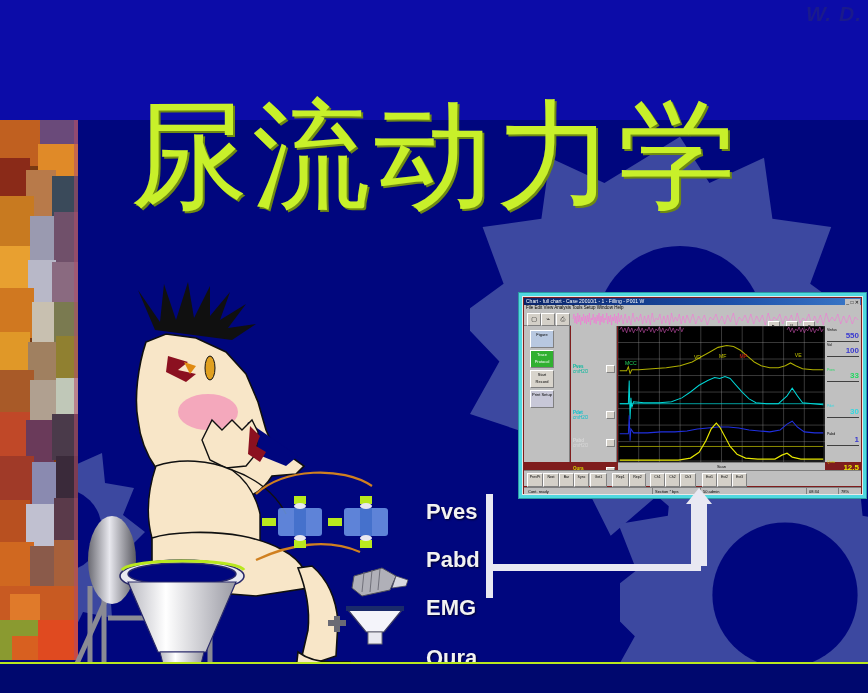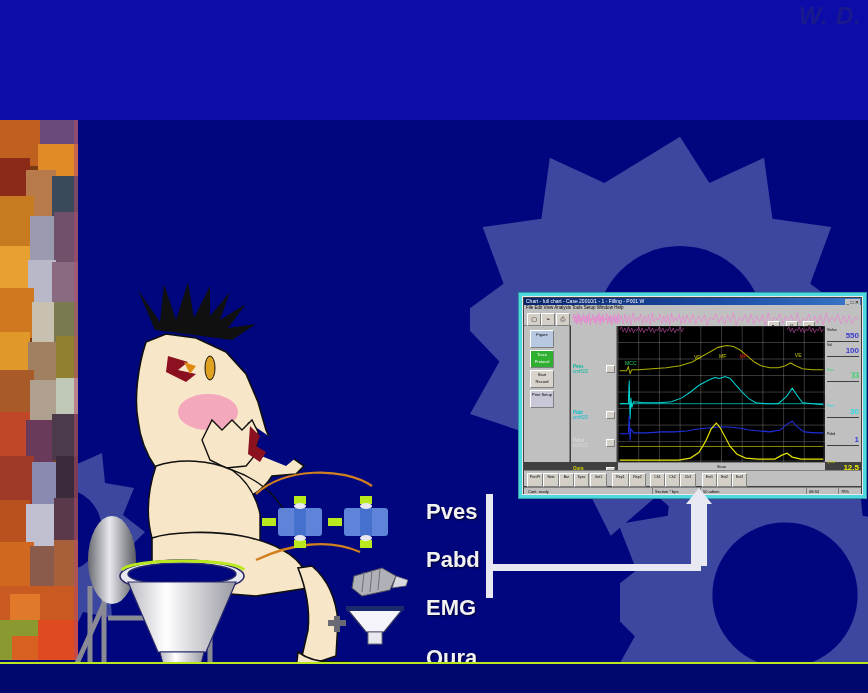--- a/index.html
+++ b/index.html
@@ -35,21 +35,21 @@
     position:absolute;left:130px;top:96px;width:640px;
     font-family:"DejaVu Serif", serif;
     font-size:118px;line-height:1;font-weight:400;
     color:#c8f02a;letter-spacing:4px;white-space:nowrap;
     text-shadow:2px 2px 0 #6f8a12;
   }
 
   
   .corner-mark{
     position:absolute;right:6px;top:2px;
-    font-style:italic;font-size:24px;font-weight:700;
+    font-style:italic;font-size:21px;font-weight:700;
     color:#1a1a8c;letter-spacing:1px;
   }
 
   
   .chan-label{
     position:absolute;color:#f2f2f2;font-size:22px;font-weight:700;
     text-shadow:1px 1px 2px #00002a;
   }
   #lbl-pves{left:426px;top:499px;}
   #lbl-pabd{left:426px;top:547px;}
@@ -74,21 +74,21 @@
   .sensors svg{display:block;width:100%;height:100%;}
 
   
   .monitor{
     position:absolute;left:519px;top:293px;width:347px;height:205px;
     background:#4fd8e0;padding:3px;box-sizing:border-box;
     box-shadow:0 0 0 1px #2e9aa2;
   }
   .mon-inner{
     position:relative;width:100%;height:100%;
-    background:#404040;box-sizing:border-box;border:1px solid #e8e8e8;
+    background:#7f1d1d;box-sizing:border-box;border:1px solid #e8e8e8;
     overflow:hidden;
   }
   .win-title{
     position:absolute;left:1px;top:1px;right:1px;height:7px;
     background:linear-gradient(90deg,#0a246a 0%,#1c4fa8 60%,#3a78c8 100%);
     color:#fff;font-size:5px;line-height:7px;padding-left:2px;
     white-space:nowrap;overflow:hidden;box-sizing:border-box;
   }
   .win-title .wt-btns{position:absolute;right:1px;top:0.5px;font-size:5px;color:#000;
      background:#c0c0c0;padding:0 1px;}
@@ -221,20 +221,21 @@
     <div class="tile" style="left:30px;top:426px;width:26px;height:46px;background:#8a5a4a;"></div>
     <div class="tile" style="left:54px;top:420px;width:24px;height:50px;background:#a8603a;"></div>
     <div class="tile" style="left:0;top:466px;width:78px;height:40px;background:#c85a22;"></div>
     <div class="tile" style="left:10px;top:474px;width:30px;height:28px;background:#e07a2a;"></div>
     <div class="tile" style="left:0;top:500px;width:40px;height:40px;background:#8a9a30;"></div>
     <div class="tile" style="left:38px;top:500px;width:40px;height:40px;background:#e04a20;"></div>
     <div class="tile" style="left:12px;top:516px;width:26px;height:24px;background:#d86020;"></div>
   </div>
   <div class="mosaic-edge"></div>
 
+  <div class="title">尿流动力学</div>
 
   <div class="corner-mark">W. D.</div>
 
   <div class="figure">
     <svg viewBox="0 0 330 410">
 
       <g fill="#101010">
         <path d="M95 60 L78 20 L100 52 L104 14 L116 50 L128 12 L134 48 L150 16 L150 46 L170 22 L160 50 L186 34 L168 58 L196 54 L172 70 Z"></path>
       </g>
 
@@ -481,21 +482,21 @@
 
       <div class="val-col">
         <div class="val" style="top:2px;">
           <span class="vname">Vinfus</span>
           <span class="vnum" style="color:#3a3ad0;">550</span>
         </div>
         <div class="val" style="top:17px;">
           <span class="vname">Vol</span>
           <span class="vnum" style="color:#3a3ad0;">100</span>
         </div>
-        <div class="val" style="top:42px;font-family:Liberation Serif, serif;">
+        <div class="val" style="top:42px;">
           <span class="vname" style="color:#20d860;">Pves</span>
           <span class="vnum" style="color:#20d860;">33</span>
         </div>
         <div class="val" style="top:78px;">
           <span class="vname" style="color:#30d8e0;">Pdet</span>
           <span class="vnum" style="color:#30d8e0;">30</span>
         </div>
         <div class="val" style="top:106px;">
           <span class="vname">Pabd</span>
           <span class="vnum" style="color:#3a3ad0;">1</span>

